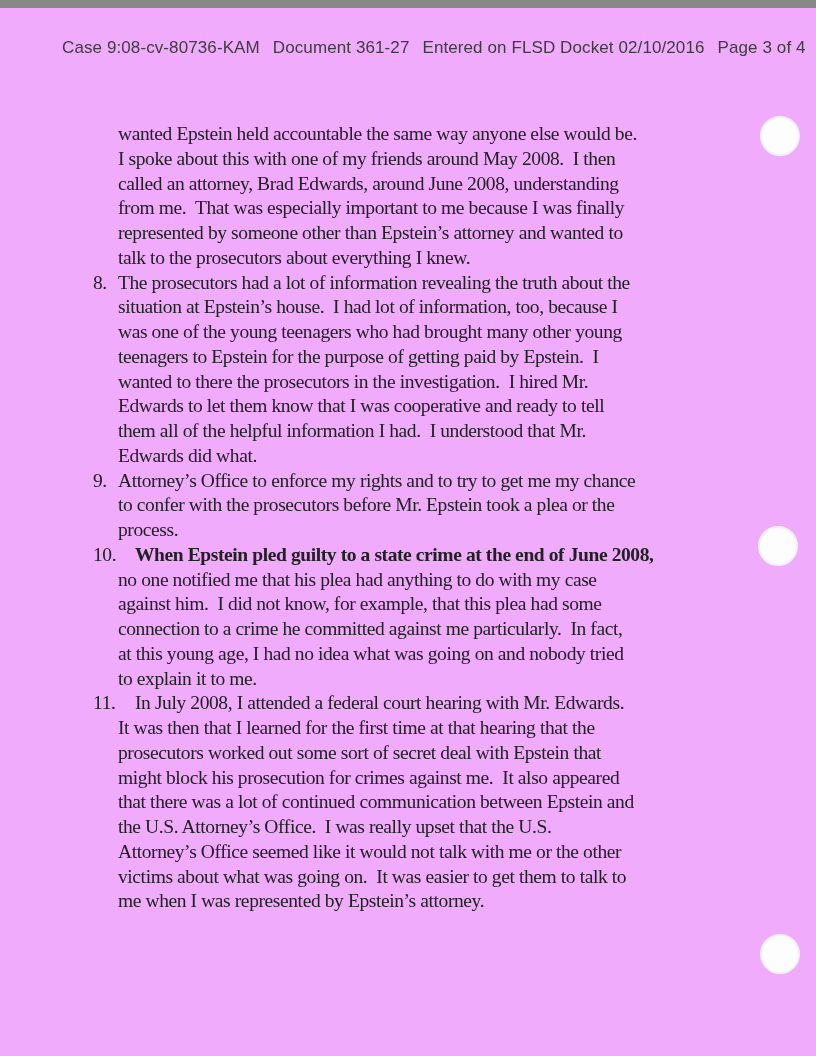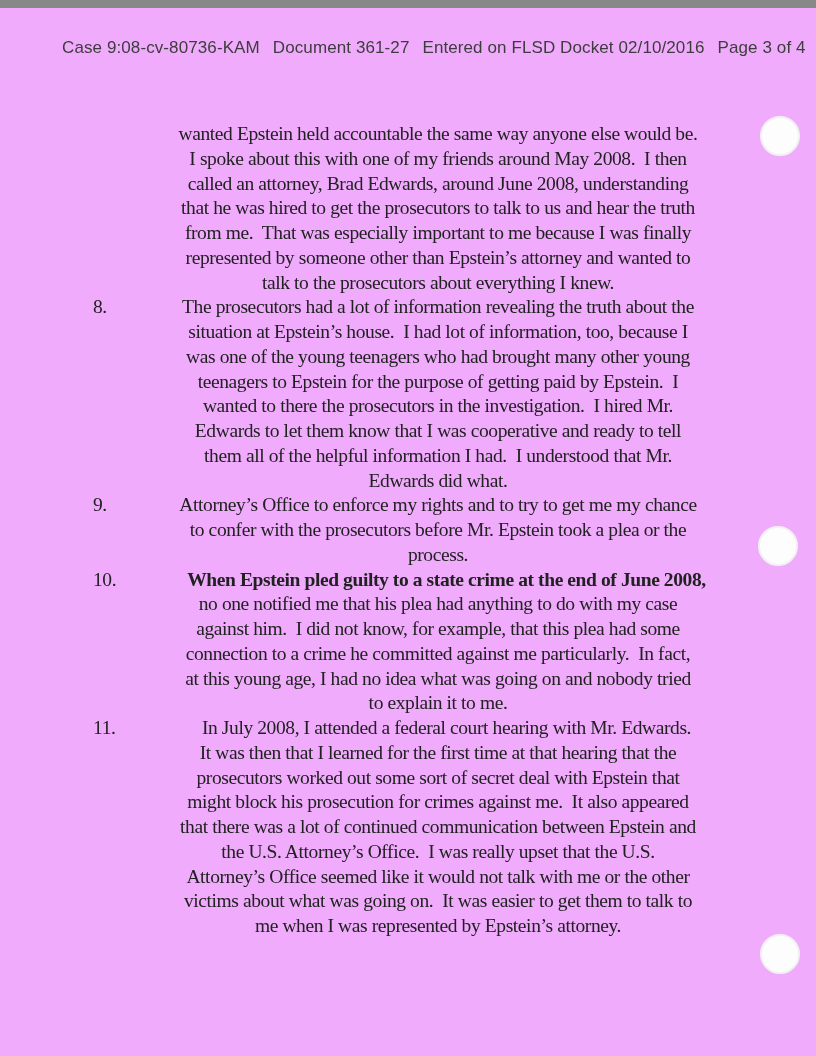--- a/index.html
+++ b/index.html
@@ -26,21 +26,20 @@
   .doc-body {
     position: absolute;
     left: 118px;
     top: 114px;
     width: 640px;
     font-family: "Liberation Serif", serif;
     font-size: 19.5px;
     line-height: 24.75px;
     color: #212121;
     letter-spacing: -0.4px;
-    text-align: center;
   }
   .para { position: relative; margin: 0; }
   .para-num {
     position: absolute;
     left: -25px;
     top: 0;
     white-space: pre;
   }
   .line { display: block; white-space: pre; }
   .hole-punch {
@@ -65,21 +64,20 @@
     <span>Document 361-27</span>
     <span>Entered on FLSD Docket 02/10/2016</span>
     <span>Page 3 of 4</span>
   </header>
 
   <main class="doc-body" id="doc-body">
       <p class="para">
         <span class="line">wanted Epstein held accountable the same way anyone else would be.</span>
         <span class="line">I spoke about this with one of my friends around May 2008.  I then</span>
         <span class="line">called an attorney, Brad Edwards, around June 2008, understanding</span>
-        <span class="line">that he was hired to get the prosecutors to talk to us and hear the truth</span>
         <span class="line">from me.  That was especially important to me because I was finally</span>
         <span class="line">represented by someone other than Epstein’s attorney and wanted to</span>
         <span class="line">talk to the prosecutors about everything I knew.</span>
       </p>
       <p class="para">
         <span class="para-num">8.</span>
         <span class="line">The prosecutors had a lot of information revealing the truth about the</span>
         <span class="line">situation at Epstein’s house.  I had lot of information, too, because I</span>
         <span class="line">was one of the young teenagers who had brought many other young</span>
         <span class="line">teenagers to Epstein for the purpose of getting paid by Epstein.  I</span>

